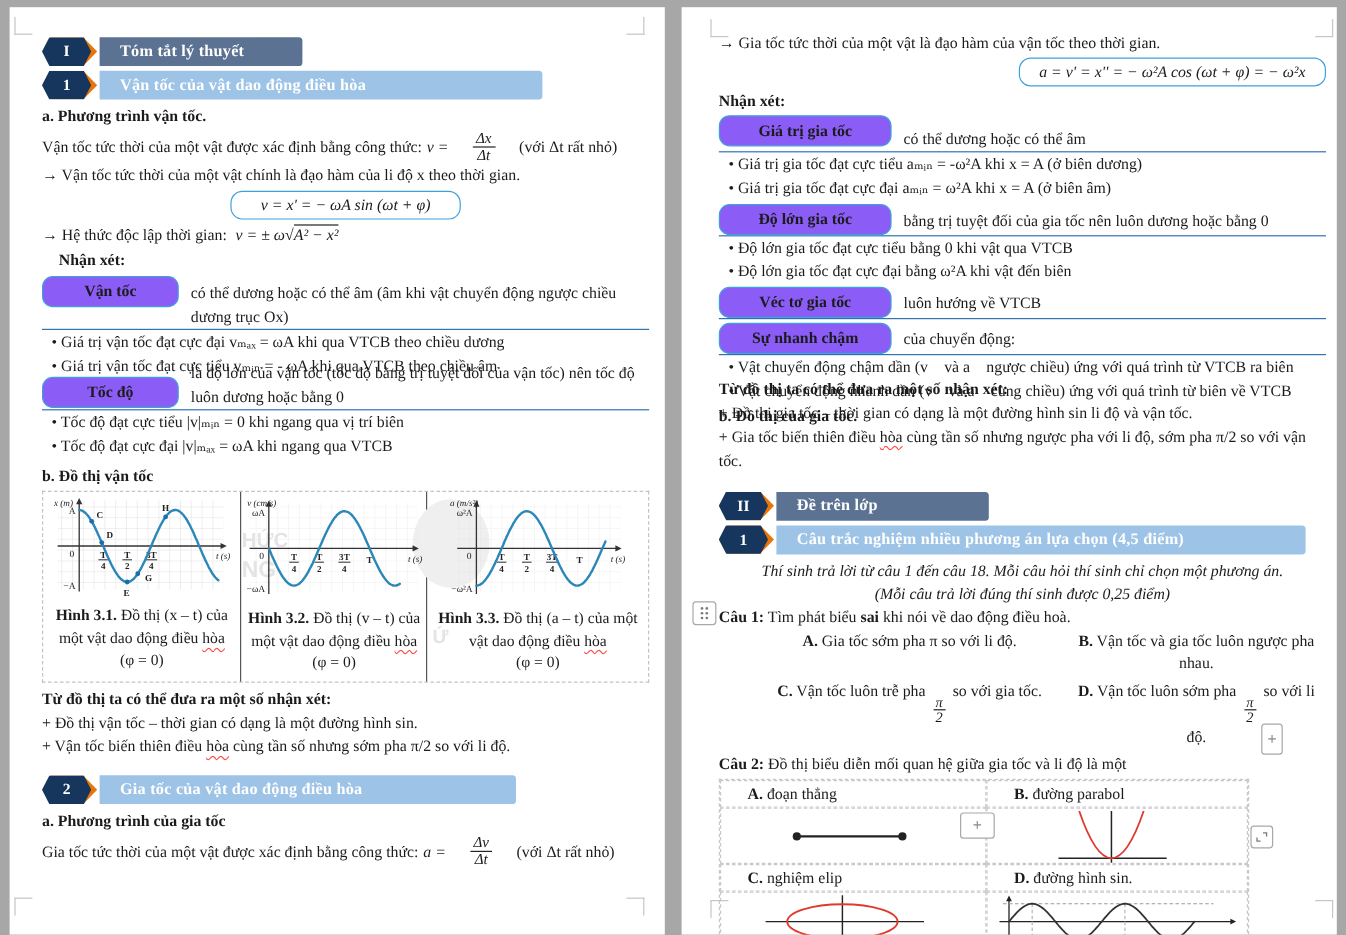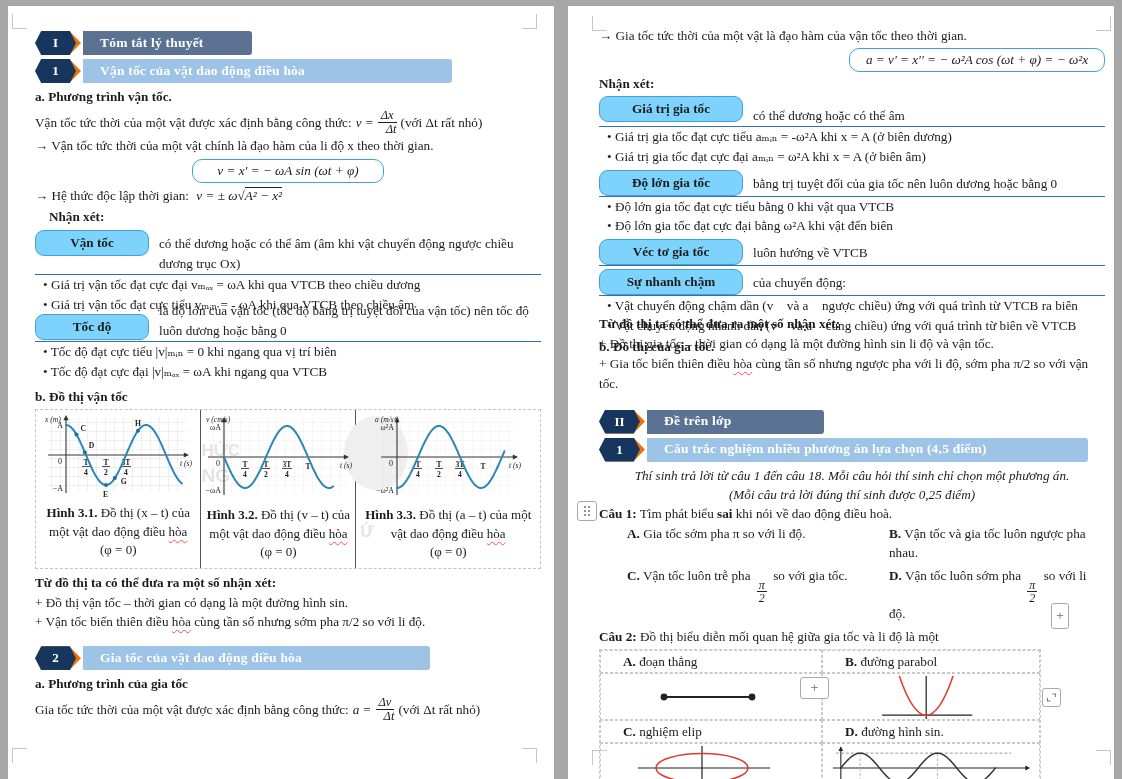--- a/index.html
+++ b/index.html
@@ -22,51 +22,51 @@
   .badge .nv{position:absolute;left:0;top:0;width:41px;height:24px;background:#17365d;color:#fff;
              font-weight:bold;font-size:13px;display:flex;align-items:center;justify-content:center;
              clip-path:polygon(15% 0,85% 0,100% 50%,85% 100%,15% 100%,0 50%);}
   .bar{height:24px;display:flex;align-items:center;color:#fff;font-weight:bold;font-size:13.5px;
        padding-left:17px;margin-left:2px;border-radius:0 3px 3px 0;letter-spacing:.2px;}
   .bar.dark{background:#5b7292;}
   .bar.light{background:#9dc3e6;}
 
   .h-abc{font-weight:bold;margin:3px 0 2px 0;}
   .ital{font-style:italic;}
-  .frac{display:inline-flex;flex-direction:column;align-items:flex-end;line-height:1.05;font-style:italic;
-        vertical-align:middle;margin:0 4px;font-size:12.5px;}
+  .frac{display:inline-flex;flex-direction:column;align-items:center;line-height:1.05;font-style:italic;
+        vertical-align:middle;margin:0 20px;font-size:12.5px;}
   .frac .fn{border-bottom:1px solid #222;padding:0 3px;}
   .sfrac{display:inline-flex;flex-direction:column;align-items:center;line-height:1;font-style:italic;
         vertical-align:-9px;font-size:12px;margin:0 3px;}
   .sfrac .fn{border-bottom:1px solid #222;padding:0 2px;}
   .fbox{border:1.6px solid #41a0da;border-radius:10px;padding:1px 24px;font-style:italic;width:fit-content;}
   .fbox.center{margin:3px auto;text-align:center;}
   .radi{border-top:1px solid #222;}
 
   .blk{position:relative;display:flex;gap:10px;border-bottom:1.6px solid #2e74b5;align-items:flex-start;margin-top:3px;}
-  .term{border:1.6px solid #41a0da;border-radius:9px;background:#7dd3fc;padding:2px 12px;font-weight:bold;
+  .term{border:1.6px solid #41a0da;border-radius:9px;background:#8b5cf6;padding:2px 12px;font-weight:bold;
         white-space:nowrap;text-align:center;flex:none;}
   .def{padding-top:4px;}
   .bl{padding-left:8px;}
   .bl::before{content:"•  ";}
 
   .figrow{display:flex;border:1px dashed #c3c3c3;margin-top:3px;}
   .figcell{padding:3px 3px 6px;position:relative;}
   .figcell+.figcell{border-left:1px solid #555;}
   .cap{font-size:13px;text-align:center;line-height:1.42;margin-top:1px;position:relative;z-index:2;}
   svg.fig{display:block;margin:0 auto;position:relative;z-index:1;}
   svg.fig text{font-family:"Liberation Serif",serif;font-size:8px;fill:#222;}
   svg.fig text.lab{font-size:7.6px;font-style:italic;}
   svg.fig text.tk{font-size:7.6px;font-weight:bold;}
   svg.fig line.ax{stroke:#333;stroke-width:1.1;}
   svg.fig line.fl{stroke:#222;stroke-width:.8;}
   .wm{position:absolute;color:#e4e4e4;font-family:"Liberation Sans",sans-serif;font-weight:bold;z-index:0;}
   .blob{position:absolute;background:#efefef;border-radius:50%;z-index:0;}
 
-  .q-opts{display:grid;grid-template-columns:262px 1fr;margin-left:28px;}
+  .q-opts{display:grid;grid-template-columns:262px 1fr;margin-left:28px;text-align:center;}
   .qlabel{font-weight:bold;}
   .optL{font-weight:bold;}
   .intro{text-align:center;font-style:italic;line-height:1.45;}
 
   .anstab{display:grid;grid-template-columns:222px 218px;border:1px dashed #c9c9c9;margin-top:2px;width:440px;}
   .anstab>div{border:1px dashed #c9c9c9;box-sizing:border-box;}
   .athead{padding:1px 8px 1px 22px;height:23px;box-sizing:border-box;}
   .atcell{height:47px;display:flex;align-items:center;justify-content:center;}
 
   .uibtn{position:absolute;background:#fff;border:1px solid #a8a8a8;border-radius:3px;color:#8a8a8a;

